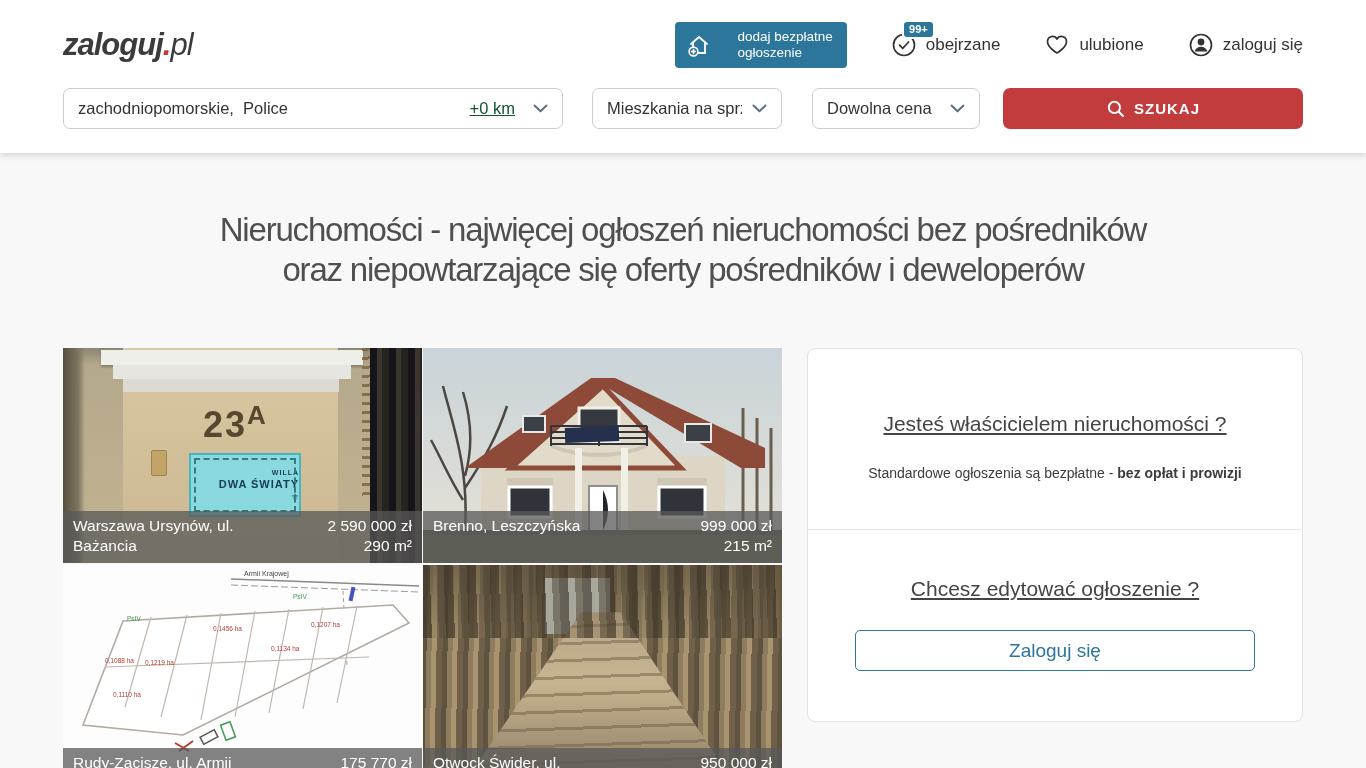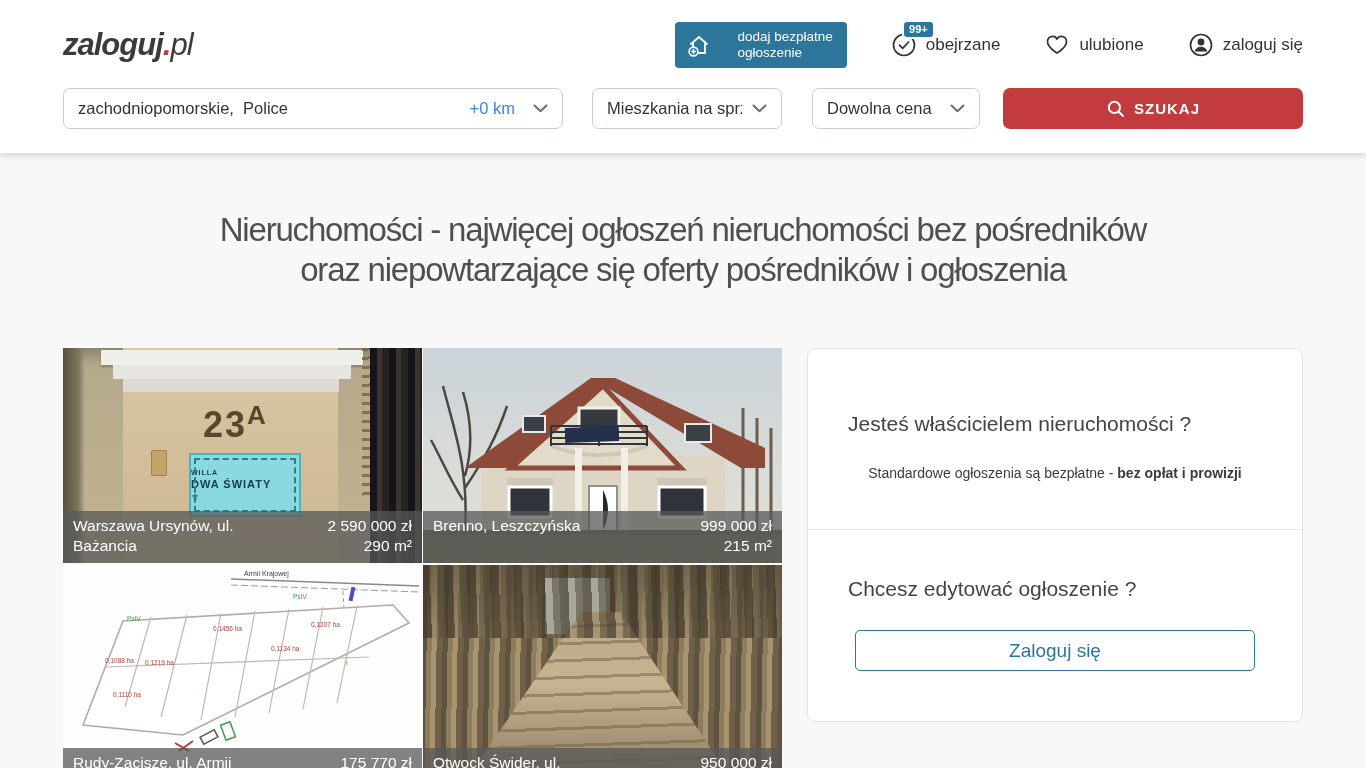--- a/index.html
+++ b/index.html
@@ -32,21 +32,21 @@
            font-size:11px; font-weight:700; padding:1px 5px 2px; border-radius:3px;
            box-shadow:0 0 0 2px #fff; }
 
   
   .search-row { display:flex; align-items:center; margin-top:18px; gap:0; }
   .field { height:41px; border:1px solid #c9ced4; border-radius:7px; background:#fff;
            display:flex; align-items:center; padding:0 14px; font-size:16.5px; color:#333; cursor:pointer; }
   .field .chev { margin-left:10px; flex:none; }
   .loc-field { width:500px; justify-content:space-between; margin-right:29px; cursor:text; }
   .loc-text { white-space:pre; }
-  .loc-right { display:flex; align-items:center; color:#3b82f6; }
+  .loc-right { display:flex; align-items:center; color:#14532d;text-decoration:underline; }
   .loc-right .km { margin-right:8px; }
   .cat-field { width:190px; margin-right:30px; justify-content:space-between; }
   .cat-field .txt { width:150px; overflow:hidden; white-space:nowrap; }
   .price-field { width:168px; margin-right:23px; justify-content:space-between; }
   .btn-search { width:300px; height:41px; background:#c23b3d; color:#fff; border:none; border-radius:7px;
                 font-size:15px; font-weight:700; letter-spacing:1px; cursor:pointer;
                 display:flex; align-items:center; justify-content:center; gap:8px;
                 font-family:"Liberation Sans",sans-serif; }
 
   
@@ -73,21 +73,21 @@
   .ph-gate .post { position:absolute; left:60px; top:0; width:215px; height:100%;
                    background:linear-gradient(180deg,#d9c8a4,#cbb790); }
   .ph-gate .cap1 { position:absolute; left:38px;  top:2px;  width:262px; height:15px; background:#efefea; box-shadow:0 2px 2px rgba(0,0,0,.25);}
   .ph-gate .cap2 { position:absolute; left:50px;  top:17px; width:238px; height:14px; background:#e6e5df; }
   .ph-gate .cap3 { position:absolute; left:60px;  top:31px; width:216px; height:13px; background:#dcdad2; }
   .ph-gate .num { position:absolute; left:140px; top:52px; color:#57472f; font-weight:700;
                   font-size:36px; letter-spacing:2px; }
   .ph-gate .num sup { font-size:26px; }
   .ph-gate .sign { position:absolute; left:126px; top:105px; width:112px; height:64px;
                    background:#8ad9de; border:2px solid #49b4bd; outline:2px dashed #2f7e86; outline-offset:-7px;
-                   display:flex; flex-direction:column; align-items:flex-start; justify-content:center;
+                   display:flex; flex-direction:column; align-items:flex-end; justify-content:center;
                    color:#173a55; text-align:center; }
   .ph-gate .sign .s1 { font-size:7px; font-weight:700; letter-spacing:1px; }
   .ph-gate .sign .s2 { font-size:11px; font-weight:700; letter-spacing:1px; margin-top:2px; }
   .ph-gate .sign .s3 { font-size:9px; margin-top:2px; }
   .ph-gate .bell { position:absolute; left:88px; top:102px; width:16px; height:26px;
                    background:#c2a468; border:1px solid #9d8450; border-radius:2px; }
   .ph-gate .gate { position:absolute; right:0; top:0; width:52px; height:100%;
                    background:repeating-linear-gradient(90deg,#16141a 0 7px,#3a352f 7px 12px,#27231f 12px 19px); }
   .ph-gate .vine { position:absolute; right:34px; top:0; width:26px; height:70%;
                    background:repeating-linear-gradient(175deg, rgba(122,96,58,.8) 0 3px, transparent 3px 9px); }
@@ -102,21 +102,21 @@
                      background:linear-gradient(180deg,#b7a485 18%,#c7b491 55%,#8d7d63 100%);
                      clip-path:polygon(44% 22%, 55% 22%, 86% 100%, 12% 100%); }
   .ph-forest .ruts { position:absolute; inset:0; clip-path:polygon(44% 22%, 55% 22%, 86% 100%, 12% 100%);
                      background:repeating-linear-gradient(178deg, transparent 0 14px, rgba(110,95,70,.5) 14px 17px); }
   .ph-forest .canopy { position:absolute; left:0; top:0; width:100%; height:34%;
                        background:repeating-linear-gradient(88deg, rgba(70,60,45,.75) 0 9px, rgba(130,115,85,.4) 9px 16px, rgba(90,80,60,.7) 16px 23px); }
 
   
   .sidebar { width:496px; background:#fff; border:1px solid #e3e3e3; border-radius:8px;
              padding:63px 40px 50px; }
-  .sb-heading { font-size:21px; color:#444; font-weight:400; }
+  .sb-heading { text-align:center; font-size:21px; color:#444; font-weight:400;text-decoration:underline; }
   .btn-add-big { margin:30px auto 0; display:flex; align-items:center; justify-content:center; gap:10px;
                  width:400px; height:41px; background:#2b769a; color:#fff; border:none; border-radius:5px;
                  font-size:19px; cursor:pointer; font-family:"Liberation Sans",sans-serif; }
   .sb-note { text-align:center; font-size:14px; color:#3c3c3c; margin-top:29px; }
   .sb-note b { font-weight:700; }
   .sb-divider { border:none; border-top:1px solid #e8e8e8; margin:48px -40px 47px; }
   .btn-login { margin:29px auto 0; display:flex; align-items:center; justify-content:center;
                width:400px; height:41px; background:#fff; color:#2b769a; border:1px solid #2b769a;
                border-radius:5px; font-size:19px; cursor:pointer; font-family:"Liberation Sans",sans-serif; }
 
@@ -227,21 +227,21 @@
     </div>
 
   </div>
 </div>
 
 <div class="main-zone">
   <div class="container">
 
     <h1 class="hero">
       <div>Nieruchomości - najwięcej ogłoszeń nieruchomości bez pośredników</div>
-      <div>oraz niepowtarzające się oferty pośredników i ogłoszenia</div>
+      <div>oraz niepowtarzające się oferty pośredników i deweloperów</div>
     </h1>
 
     <div class="content-row">
 
       <div class="tiles">
 
         <div class="tile ph-gate">
           <div>
             <div class="shade-l"></div>
             <div class="post"></div>

